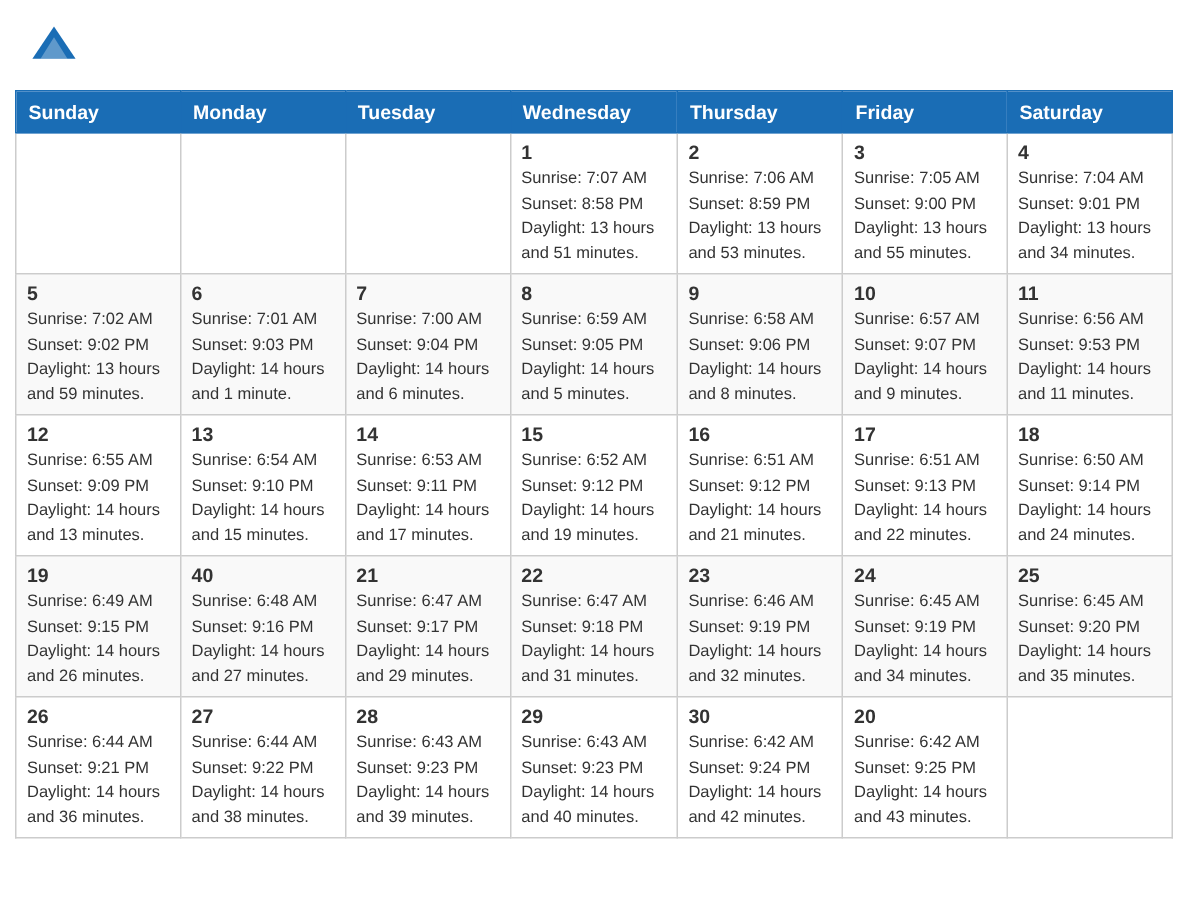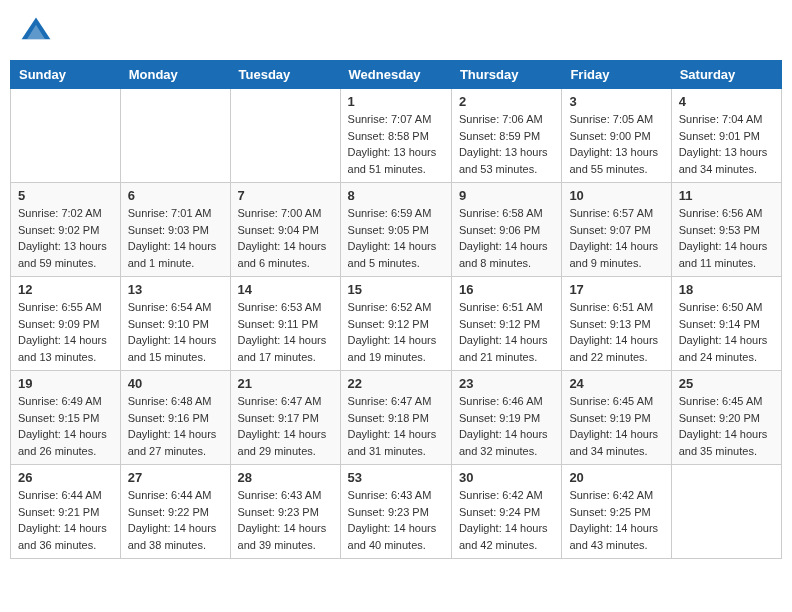--- a/index.html
+++ b/index.html
@@ -357,21 +357,21 @@
         </td>
         <td>
           <span class="day-num">28</span>
         <div class="day-info">
           <span>Sunrise: 6:43 AM</span><br>
           <span>Sunset: 9:23 PM</span><br>
           <span>Daylight: 14 hours and 39 minutes.</span>
         </div>
         </td>
         <td>
-          <span class="day-num">53</span>
+          <span class="day-num">29</span>
         <div class="day-info">
           <span>Sunrise: 6:43 AM</span><br>
           <span>Sunset: 9:23 PM</span><br>
           <span>Daylight: 14 hours and 40 minutes.</span>
         </div>
         </td>
         <td>
           <span class="day-num">30</span>
         <div class="day-info">
           <span>Sunrise: 6:42 AM</span><br>

